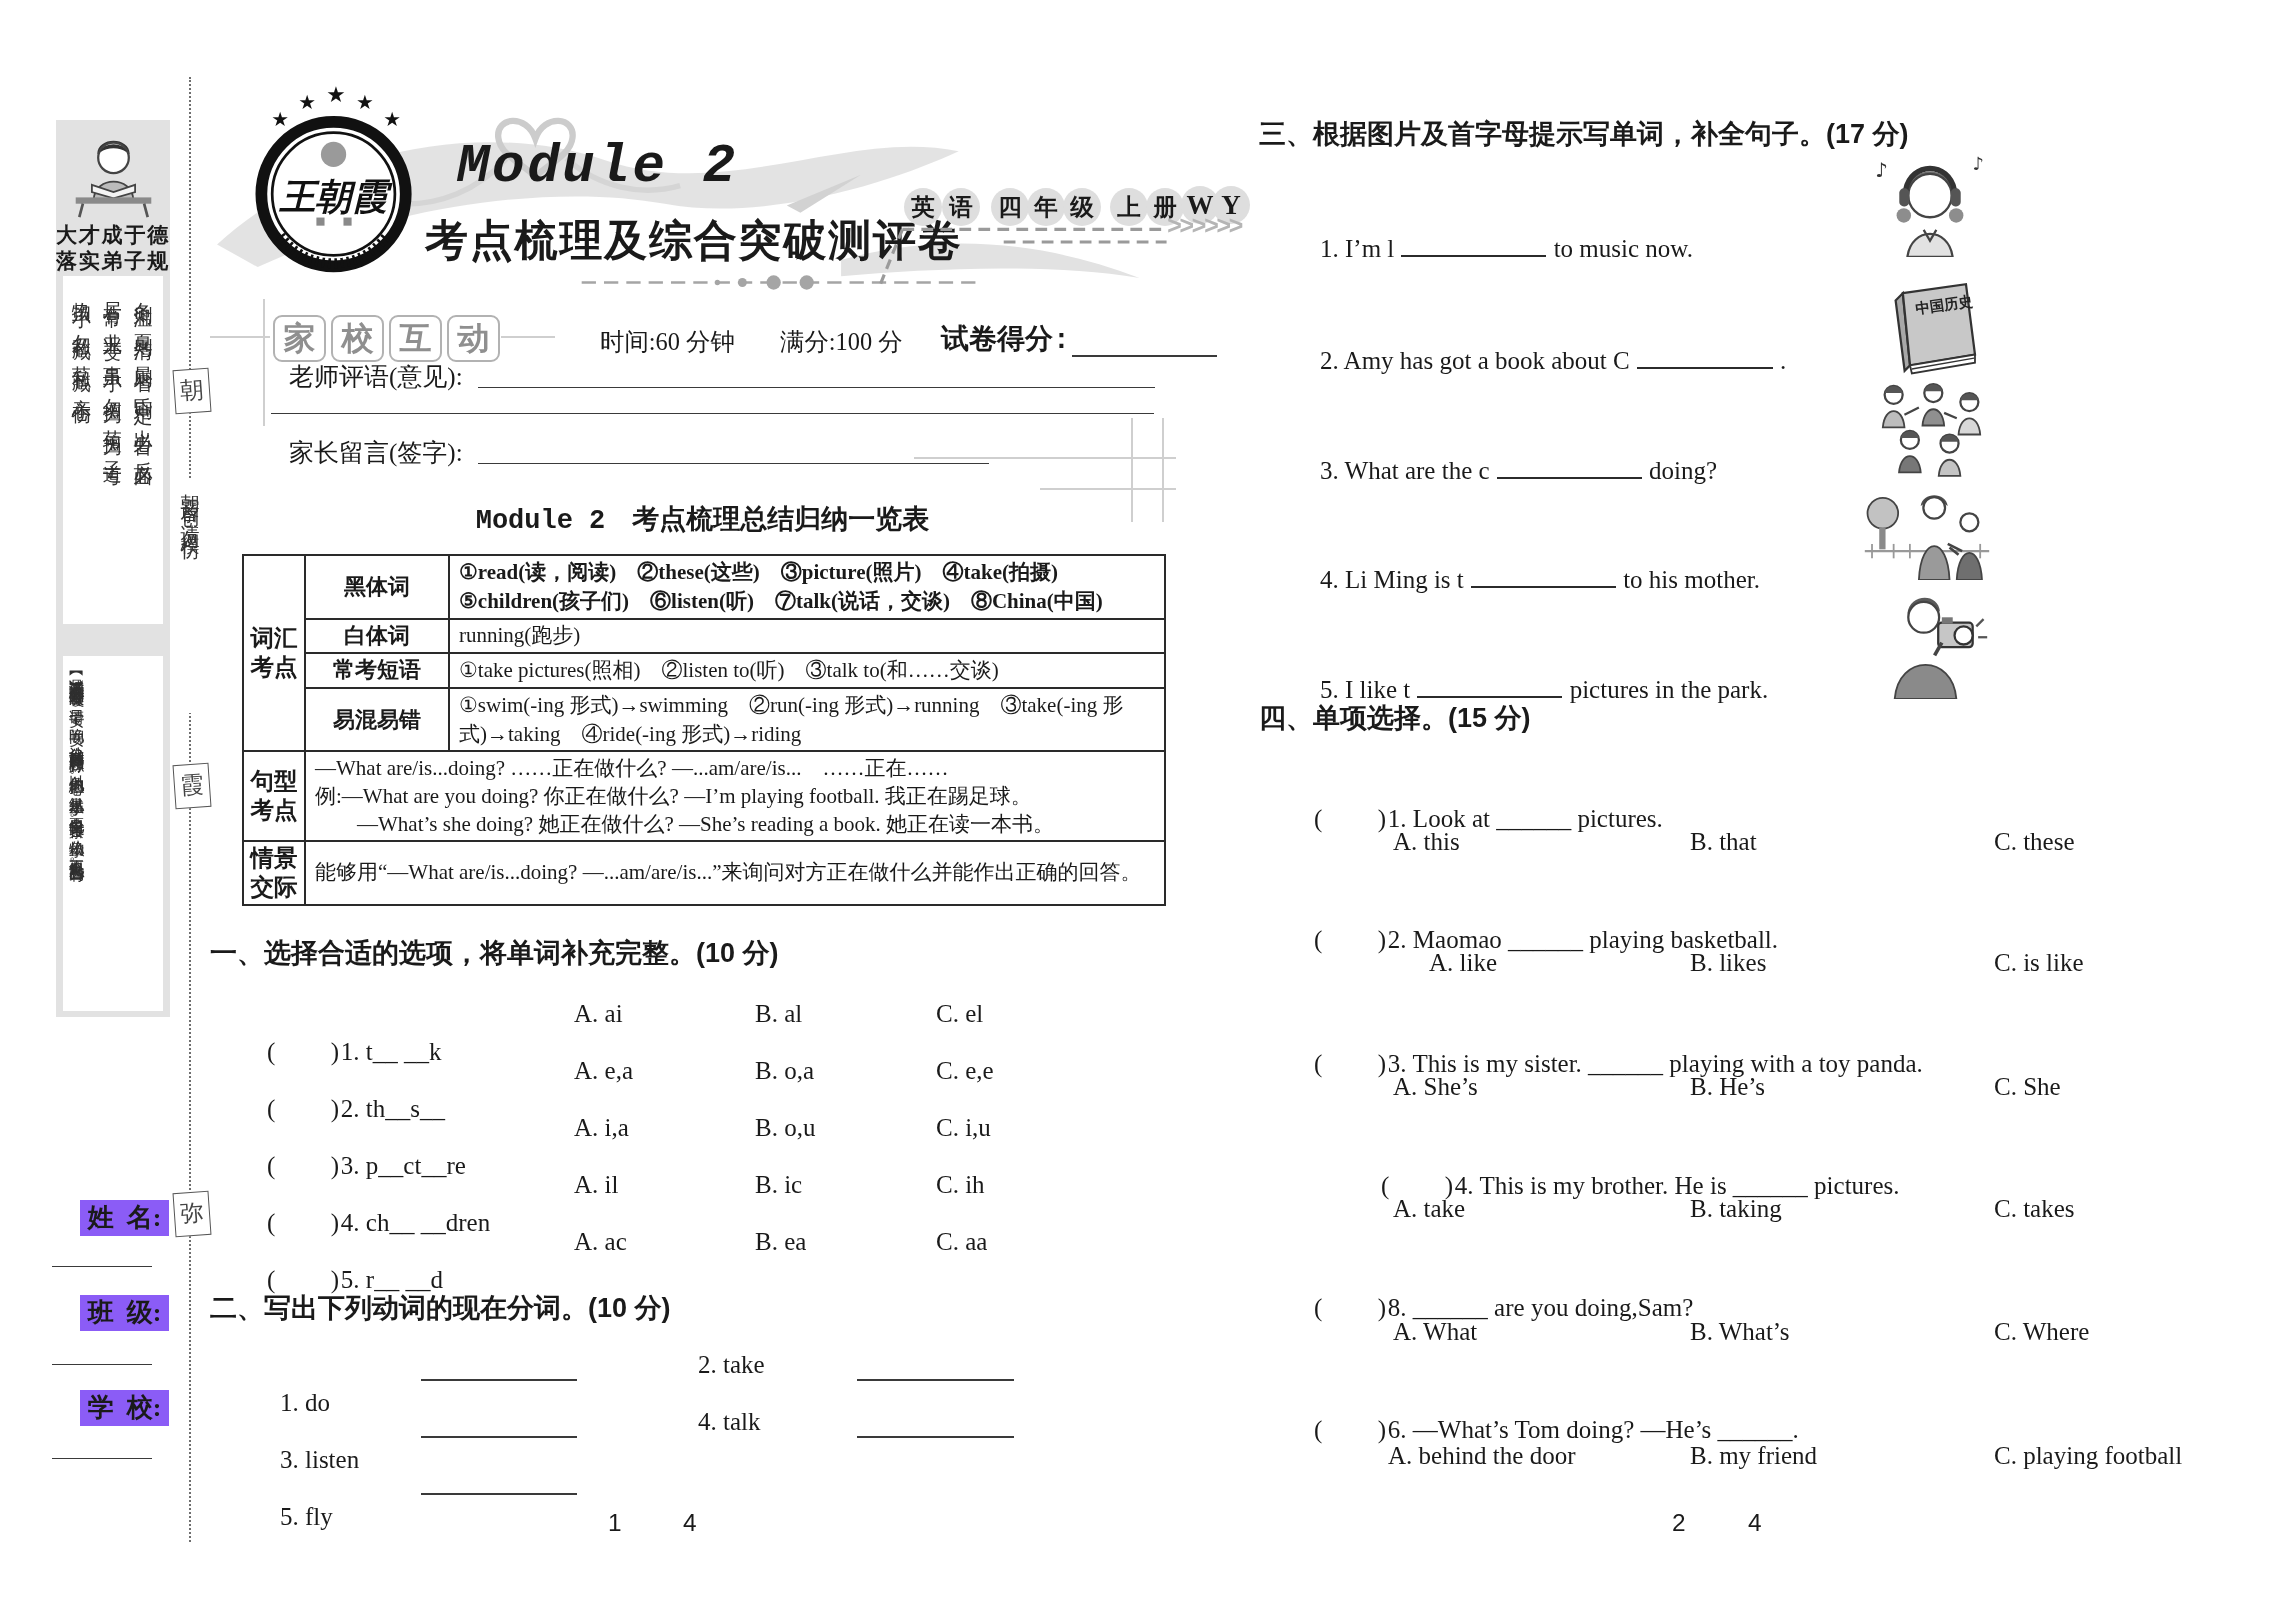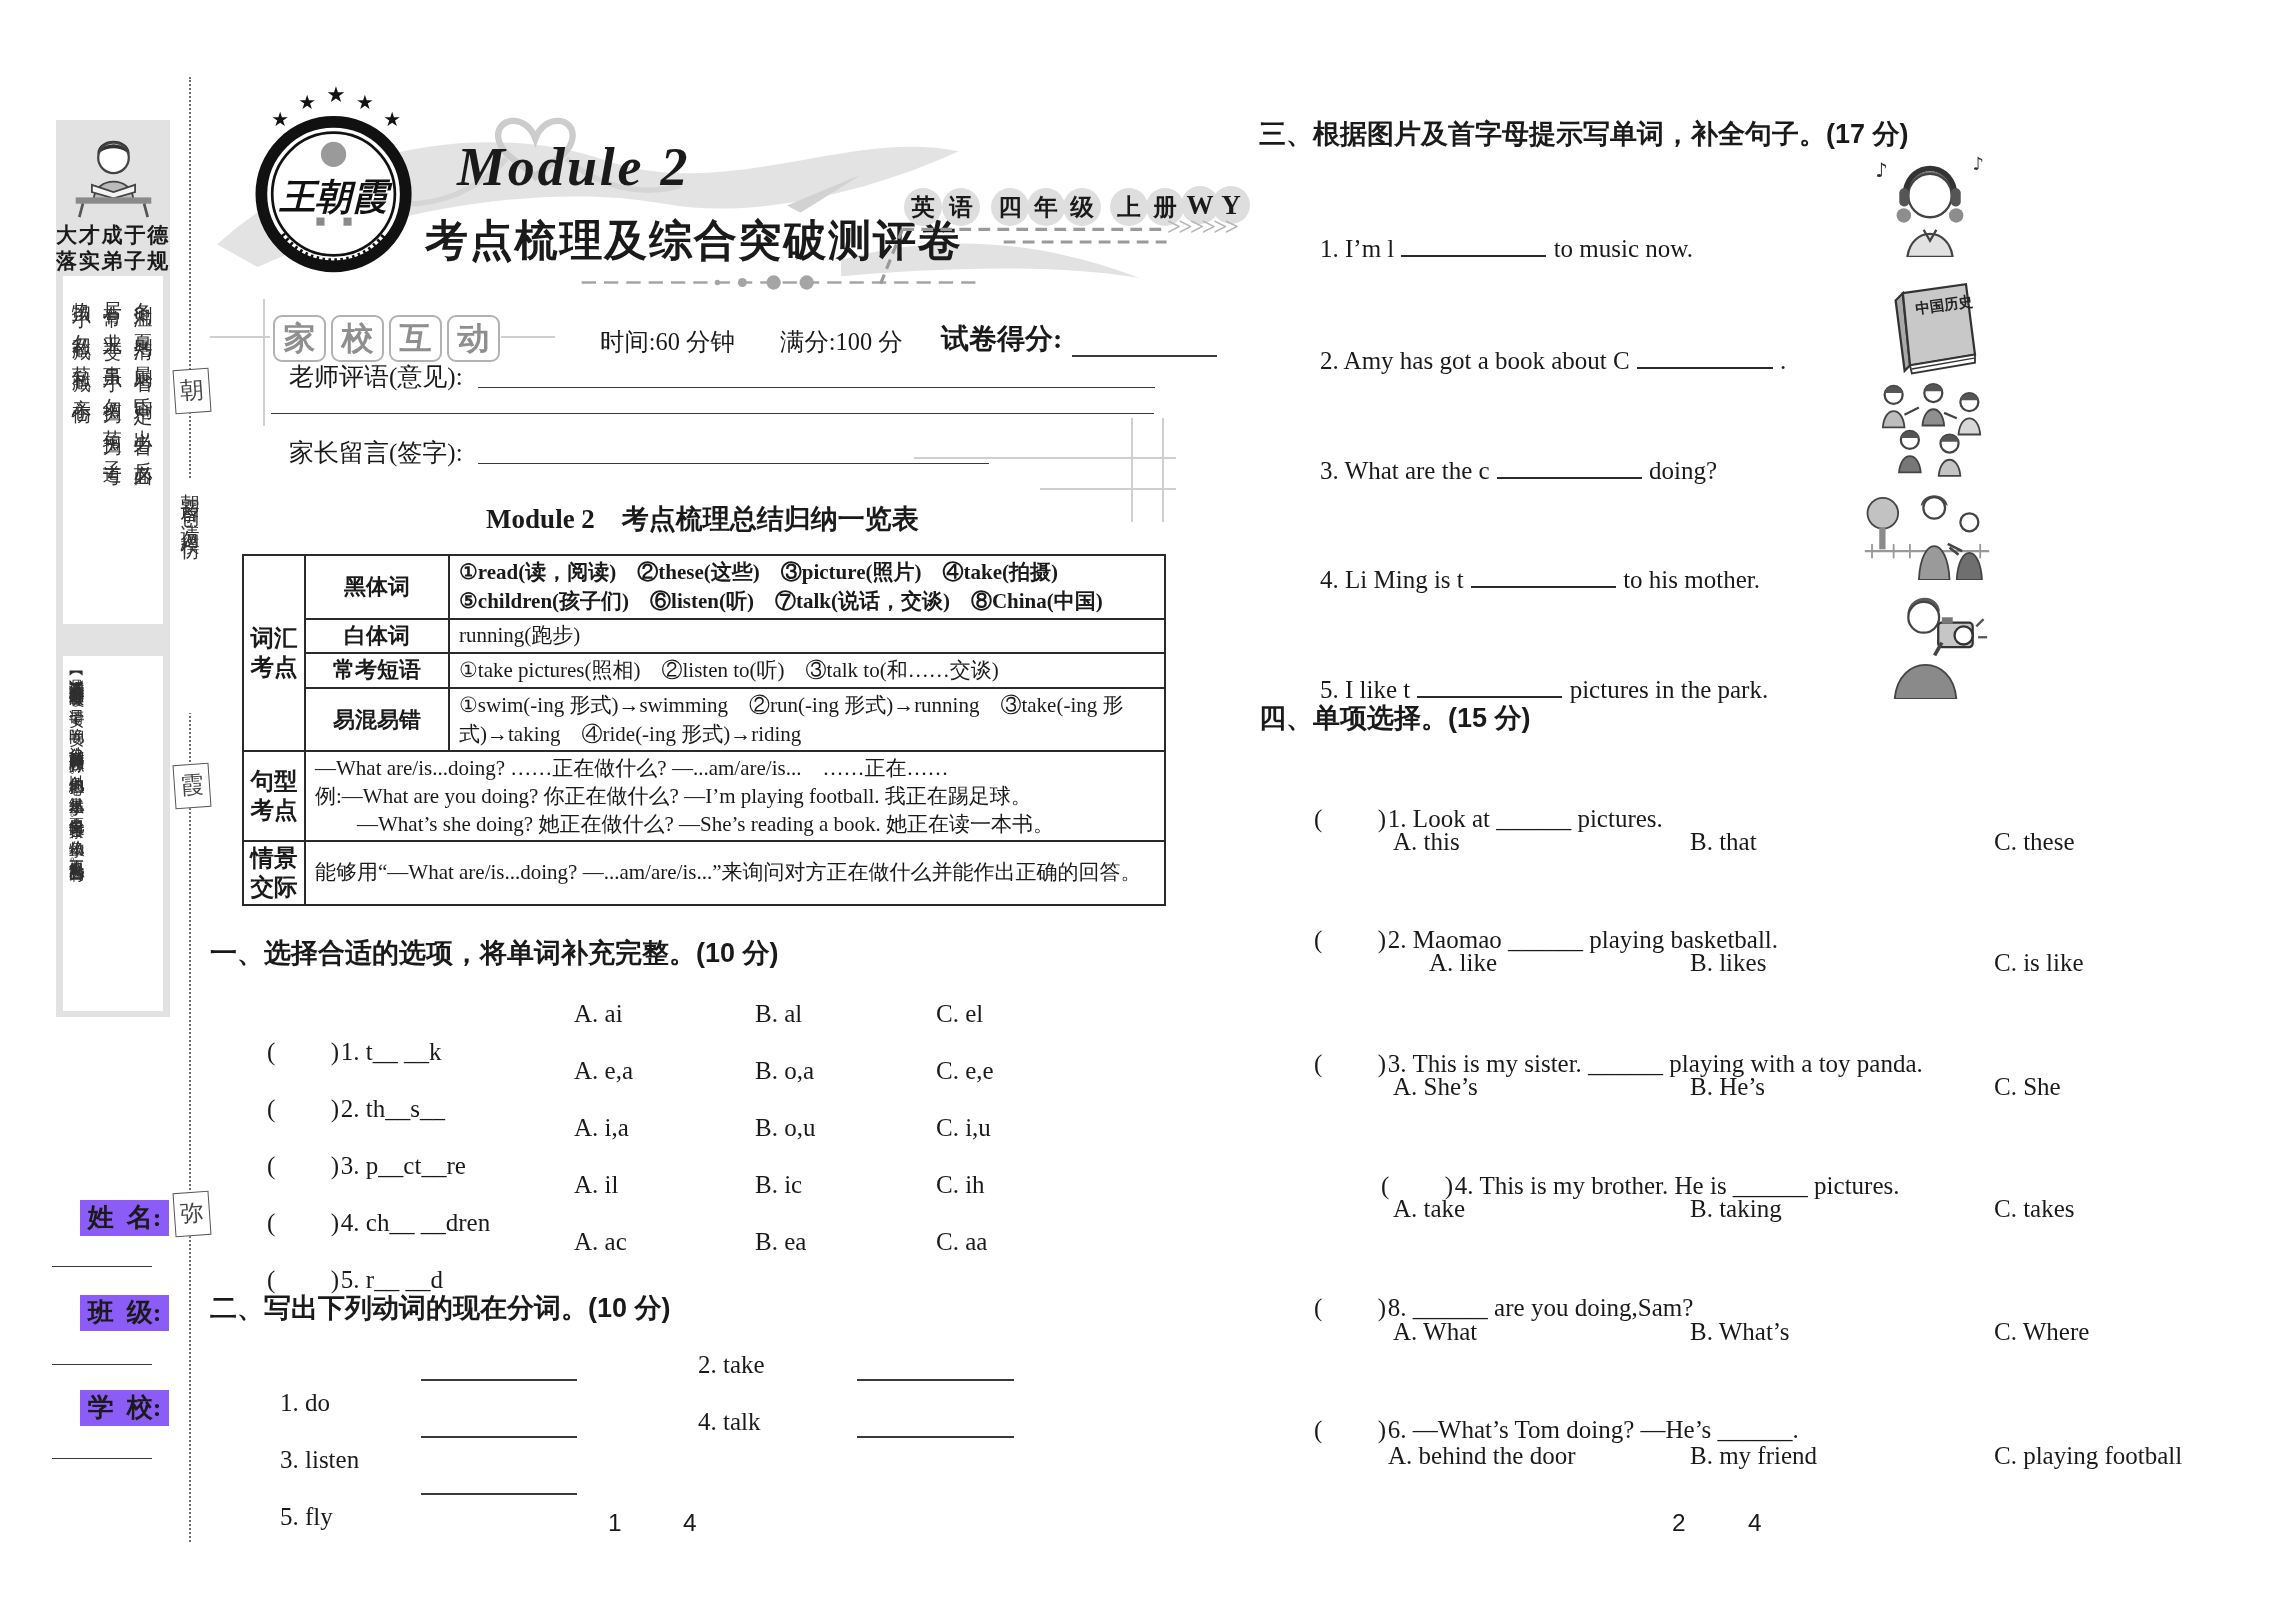--- a/index.html
+++ b/index.html
@@ -1,19 +1,19 @@
 <!DOCTYPE html>
 <html style="font-size:14.5px"><head>
 <meta charset="utf-8">
 <style>
   html,body{margin:0;padding:0;background:#fff;}
   .sheet{position:relative;width:2286px;height:1618px;background:#ffffff;overflow:hidden;color:#1a1a1a;}
   .abs{position:absolute;}
   .serif{font-family:"Liberation Serif","DejaVu Serif",serif;}
-  .sans{font-family:Liberation Serif, serif;}
+  .sans{font-family:Liberation Mono, monospace;}
   .sec-title{font-family:"Liberation Sans","DejaVu Sans",sans-serif;font-weight:bold;font-size:27px;white-space:pre;}
   .item-row{font-family:"Liberation Serif","DejaVu Serif",serif;font-size:25px;height:38px;line-height:38px;white-space:pre;}
   .opt{position:absolute;top:0;}
   .paren{letter-spacing:1.8px;}
   .blank{display:inline-block;border-bottom:2.3px solid #2b2b2b;height:1em;vertical-align:baseline;margin:0 7.2px;}
   .wline{position:absolute;border-bottom:2.3px solid #3a3a3a;height:0;}
   .grayline{position:absolute;background:#cfcfcf;}
   .vtext{writing-mode:vertical-rl;}
   .vcol{position:absolute;writing-mode:vertical-rl;font-family:"Liberation Serif","DejaVu Serif",serif;font-size:19px;letter-spacing:3.6px;word-spacing:12.7px;color:#2f2f2f;white-space:pre;}
   .reading-text{writing-mode:vertical-rl;height:335px;font-family:"Liberation Serif","DejaVu Serif",serif;font-size:15.4px;line-height:19px;letter-spacing:0.9px;color:#2f2f2f;padding:10px 4.5px;}

